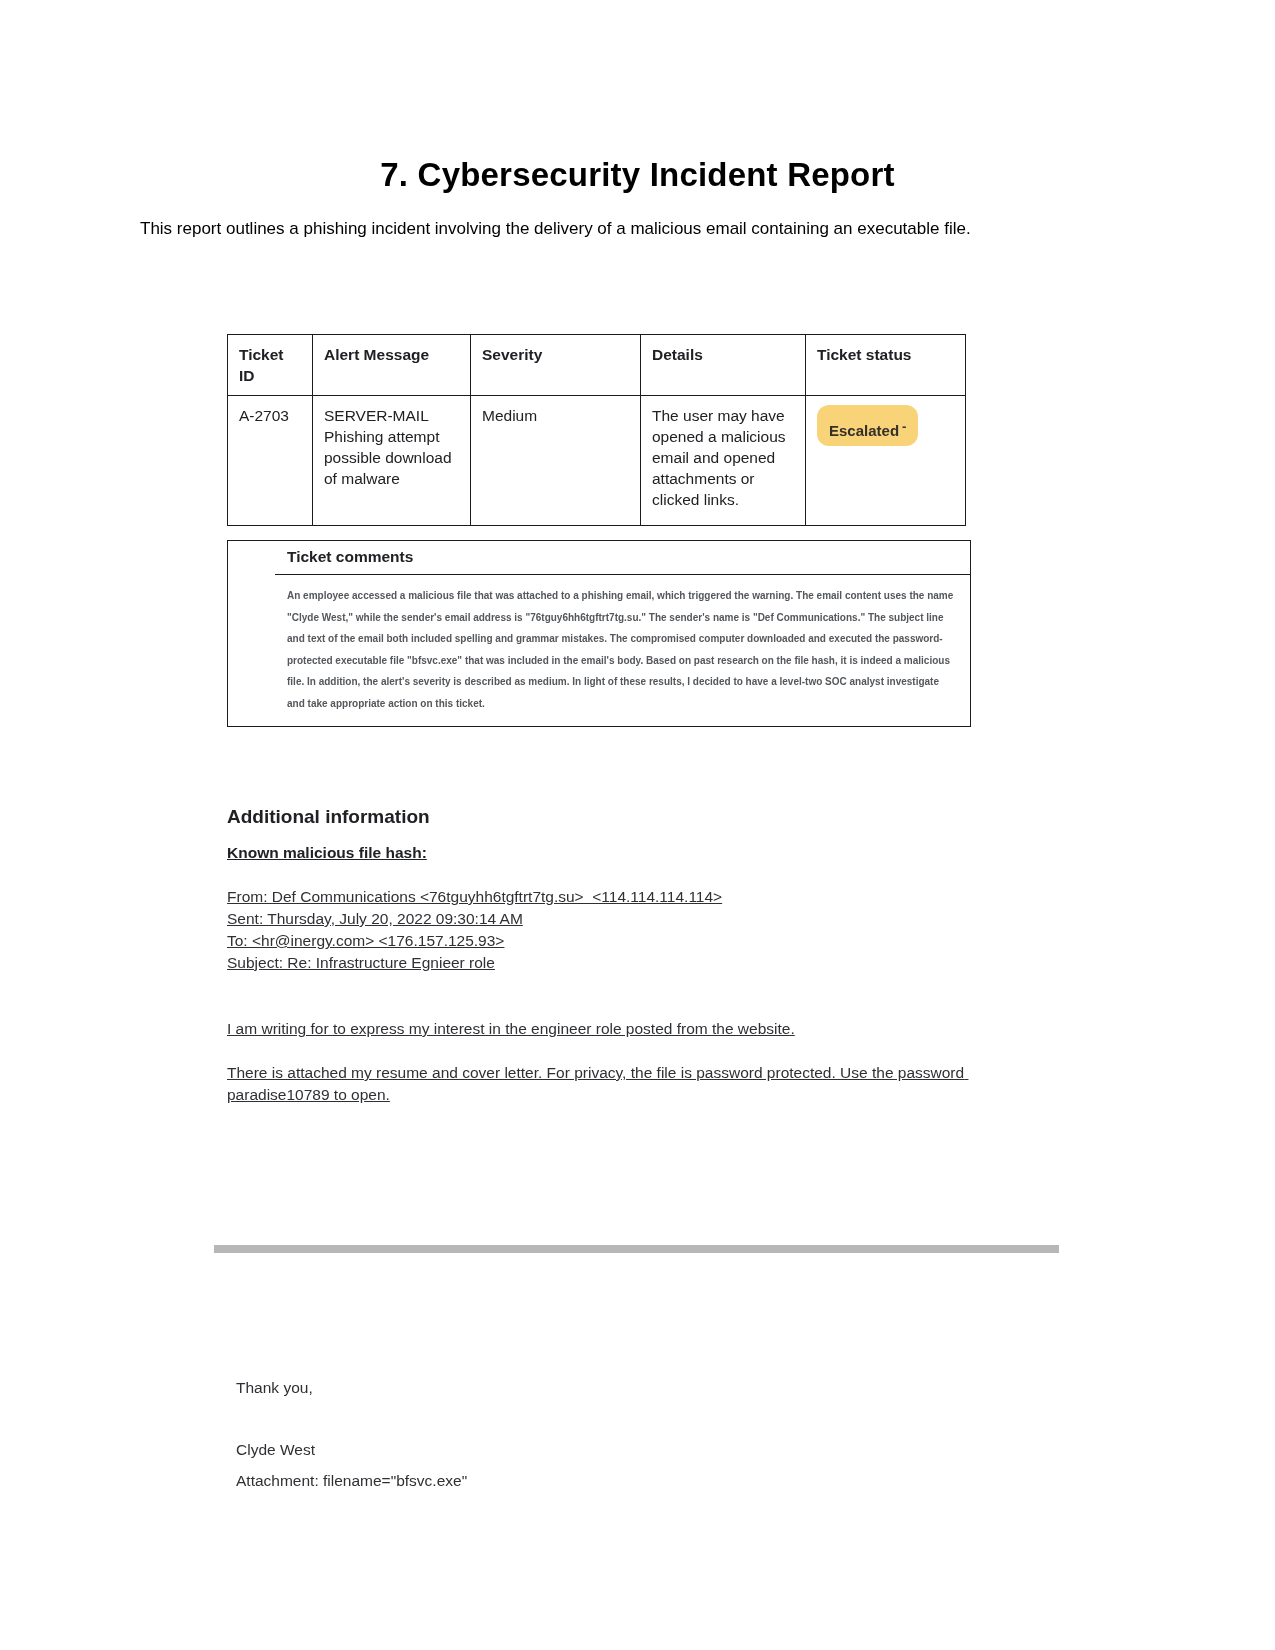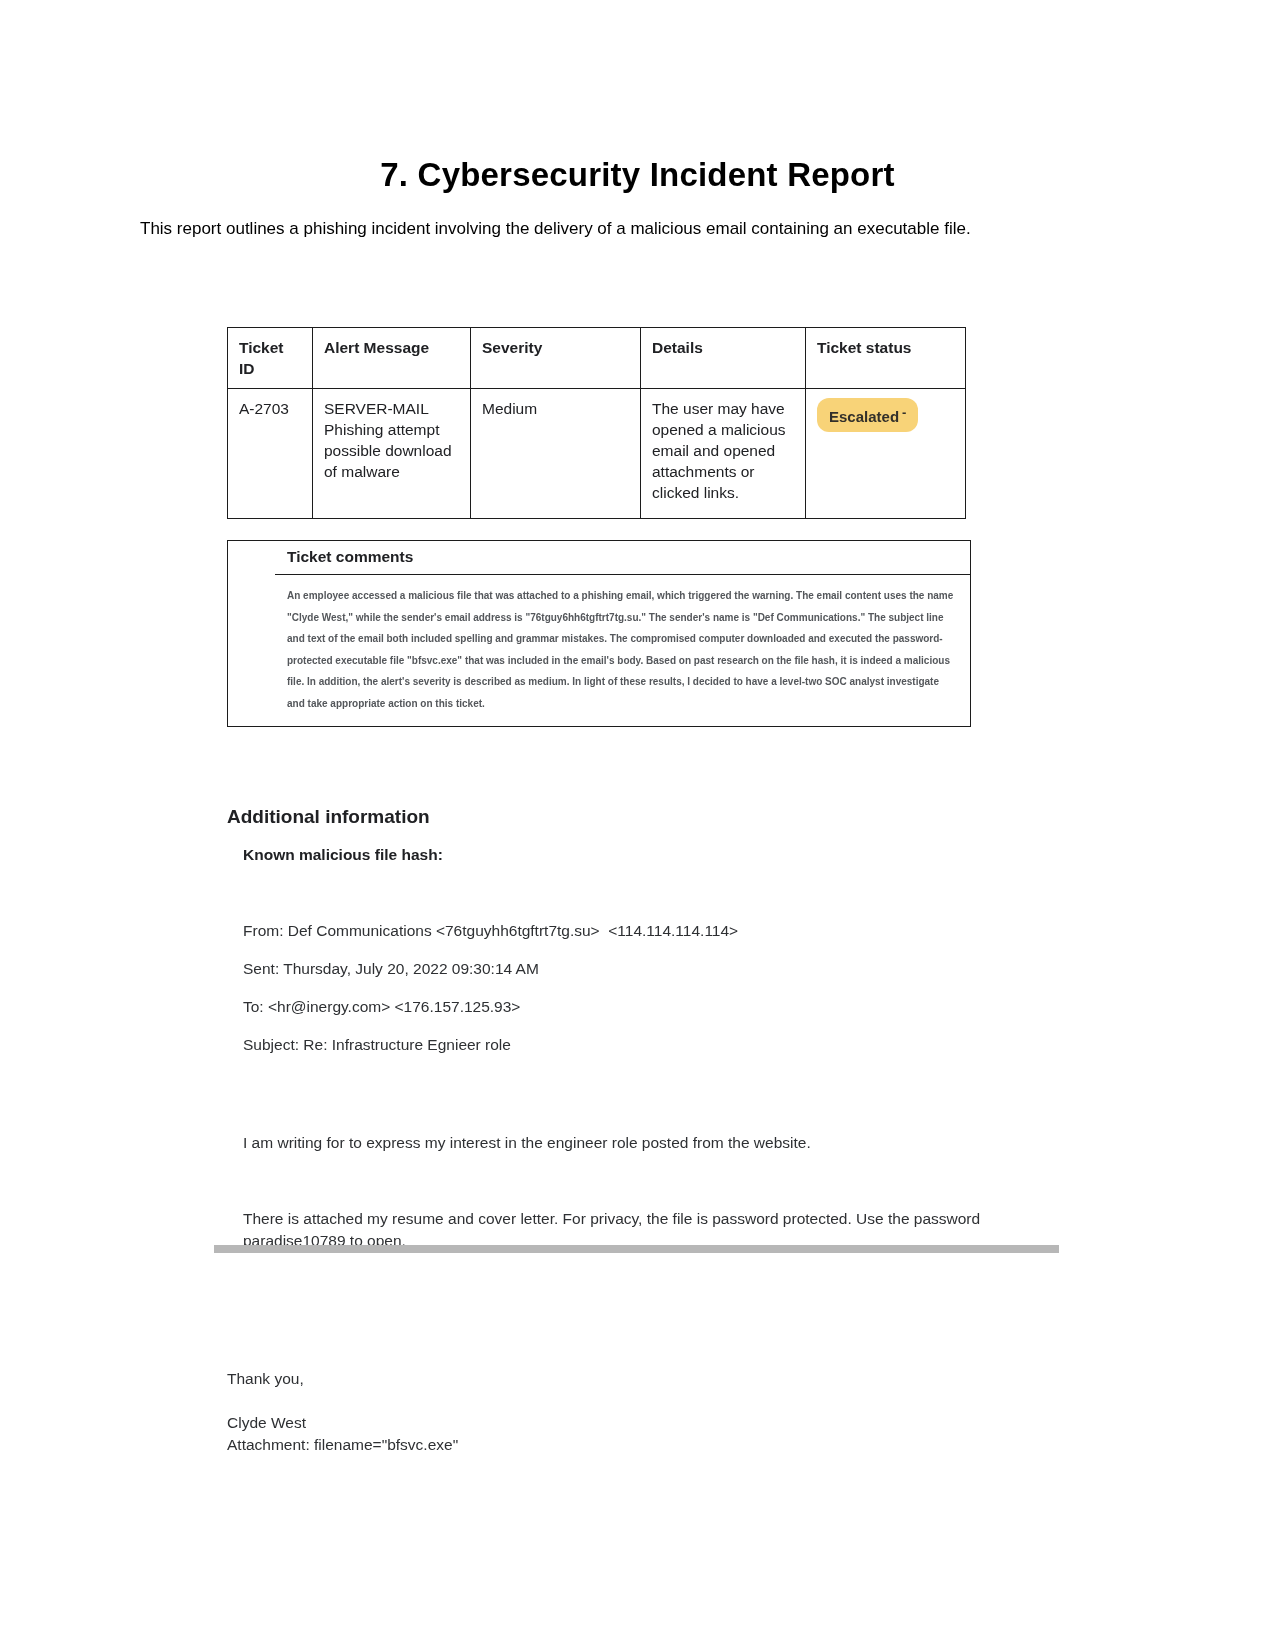--- a/index.html
+++ b/index.html
@@ -32,42 +32,42 @@
     left: 140px;
     width: 845px;
     font-size: 17px;
     line-height: 29px;
     color: #000000;
   }
 
   
   table.incident-table {
     position: absolute;
-    top: 327px;
+    top: 334px;
     left: 227px;
     width: 738px;
     border-collapse: collapse;
     table-layout: fixed;
   }
   .incident-table th, .incident-table td {
     border: 1.8px solid #1c1c1c;
     vertical-align: top;
     text-align: left;
     padding: 9px 11px;
     font-size: 15.5px;
     line-height: 21px;
     color: #202124;
     word-wrap: break-word;
   }
   .incident-table th { font-weight: 700; height: 52px; }
   .incident-table td { height: 130px; }
 
   .status-chip {
     display: inline-block;
-    padding: 8px 12px 4px;
+    padding: 15px 12px 4px;
     border-radius: 12px;
     font-weight: 700;
     font-size: 15px;
     color: #33302a;
     white-space: nowrap;
     cursor: pointer;
   }
   .chip-caret {
     display: inline-block;
     font-weight: 700;
@@ -110,42 +110,42 @@
     font-size: 15.5px;
     line-height: 22px;
     color: #2e3033;
   }
   .additional h2 {
     margin: 16px 0 14px 0;
     font-size: 19px;
     font-weight: 700;
     color: #202124;
   }
-  .additional .line { margin: 16px; white-space: pre-wrap; }
+  .additional .line { margin: 0; white-space: pre-wrap; text-decoration: underline; }
   .additional .bold { font-weight: 700; color: #202124; }
   .gap { height: 22px; }
 
   .divider {
     position: absolute;
     top: 1245px;
     left: 214px;
     width: 845px;
     height: 8px;
   }
 
   .signature {
     position: absolute;
     top: 1368px;
     left: 227px;
     width: 600px;
     font-size: 15.5px;
     line-height: 22px;
     color: #2e3033;
   }
-  .signature .line { margin: 0; white-space: pre-wrap; }
+  .signature .line { margin: 9px; white-space: pre-wrap; }
 </style>
 </head>
 <body>
 
 <div class="page">
 
   <div class="report-title">7. Cybersecurity Incident Report</div>
 
   <div class="report-intro">This report outlines a phishing incident involving the delivery of a malicious email containing an executable file.</div>
 

